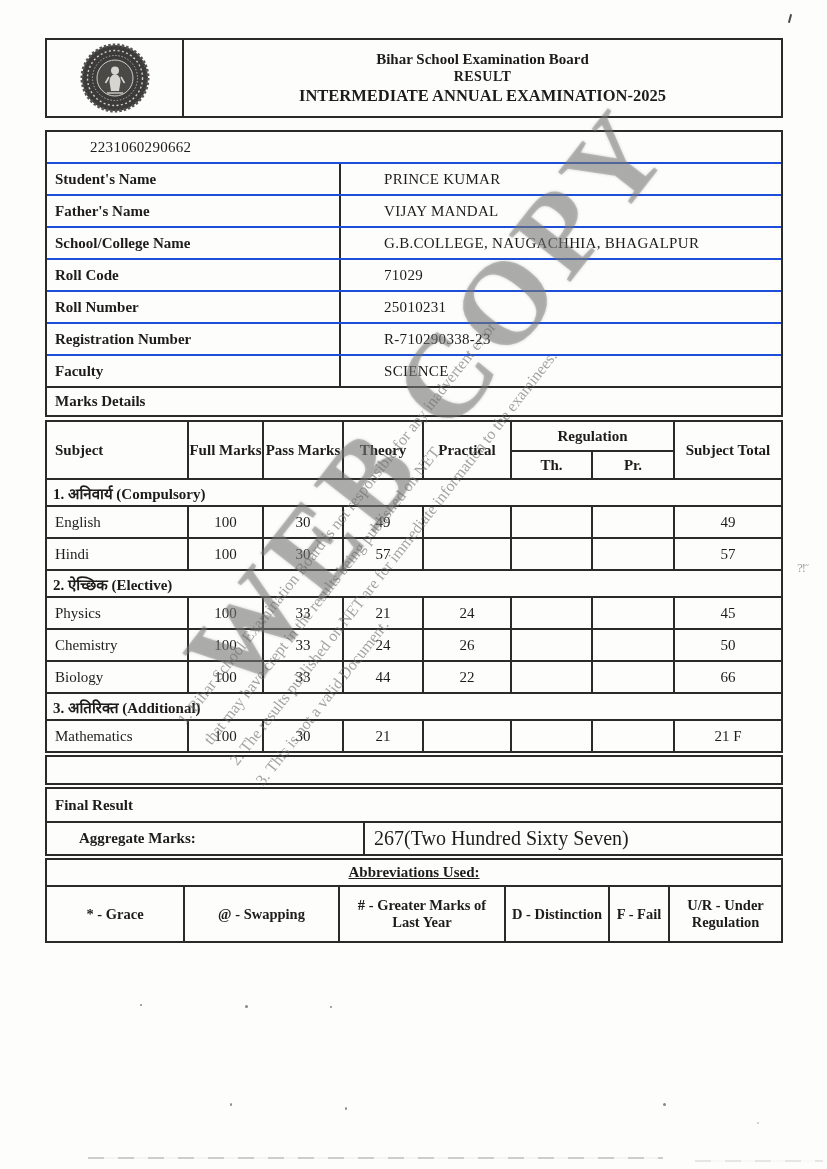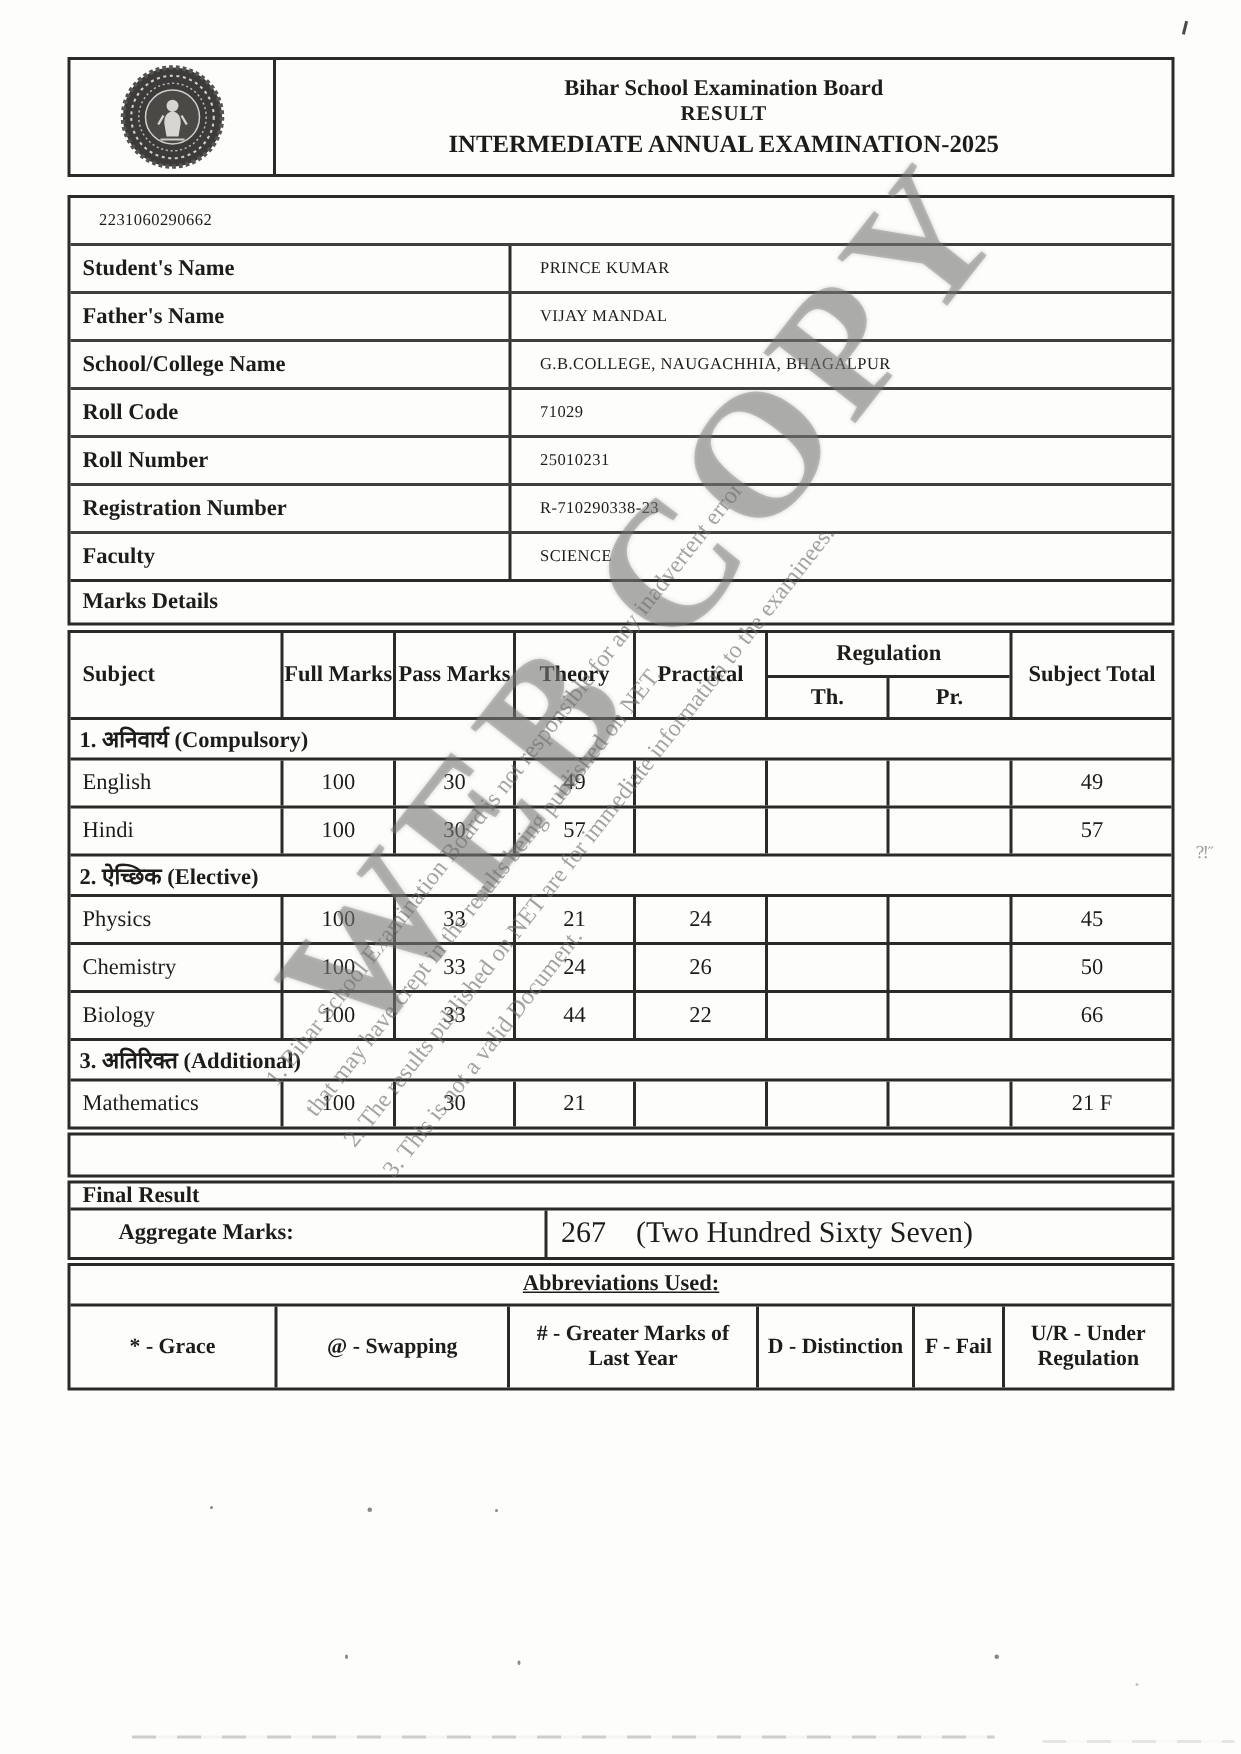--- a/index.html
+++ b/index.html
@@ -15,24 +15,24 @@
 
   
   .header-box{height:80px;display:grid;grid-template-columns:137px 1fr;margin-bottom:12px;}
   .logo-cell{border-right:2px solid #2b2a28;display:flex;align-items:center;justify-content:center;}
   .title-cell{display:flex;flex-direction:column;align-items:center;justify-content:center;line-height:1.25;}
   .t-board{font-weight:bold;font-size:15px;font-family:Liberation Serif, serif;}
   .t-result{font-weight:bold;font-size:14px;letter-spacing:.5px;}
   .t-exam{font-weight:bold;font-size:16.5px;}
 
   
-  .info-row{display:grid;grid-template-columns:294px 1fr;height:30px;border-top:2px solid #404040;}
+  .info-row{display:grid;grid-template-columns:294px 1fr;height:30px;border-top:2px solid #1d4ed8;}
   .info-row:first-child{border-top:none;}
   .info-label{font-weight:bold;font-size:15px;padding-left:8px;display:flex;align-items:center;border-right:2px solid #2b2a28;}
-  .info-value{font-size:11px;padding-left:19px;display:flex;align-items:center;letter-spacing:.3px;}
+  .info-value{font-size:15px;padding-left:19px;display:flex;align-items:center;letter-spacing:.3px;margin-left:24px;}
   .bar{height:27px;border-top:2px solid #2b2a28;font-weight:bold;font-size:15px;display:flex;align-items:center;padding-left:8px;}
 
   
   .marks-box{margin-top:3px;}
   .cols{display:grid;grid-template-columns:140px 75px 80px 80px 88px 81px 82px 1fr;}
   .mt-header{grid-template-rows:30px 26px;}
   .hc{display:flex;align-items:center;justify-content:center;text-align:left;
       font-weight:bold;font-size:15px;line-height:1.1;border-left:2px solid #2b2a28;}
   .hc.first{border-left:none;justify-content:flex-start;padding-left:8px;text-align:left;}
   .span2{grid-row:1/3;}
@@ -42,25 +42,25 @@
   .sec-bar{border-top:2px solid #2b2a28;height:25px;display:flex;align-items:center;
            padding-left:6px;font-weight:bold;font-size:15px;}
   .mrow{border-top:2px solid #2b2a28;}
   .dc{height:30px;display:flex;align-items:center;justify-content:center;font-size:15px;border-left:2px solid #2b2a28;}
   .dc.first{border-left:none;justify-content:flex-start;padding-left:8px;border-radius:11px;}
 
   .empty-box{height:30px;margin-top:2px;}
 
   
   .final-box{margin-top:2px;}
-  .final-bar{height:16px;font-weight:bold;font-size:15px;display:flex;align-items:center;padding-left:8px;}
+  .final-bar{height:32px;font-weight:bold;font-size:15px;display:flex;align-items:center;padding-left:8px;}
   .fr{display:grid;grid-template-columns:294px 1fr;border-top:2px solid #2b2a28;padding-left:24px;}
   .fr .info-label{font-size:15px;}
   .fr-val{font-size:20px;padding-left:9px;display:flex;align-items:center;}
-  .agg-words{margin-left:20px;}
+  .agg-words{}
   .fr1{height:31px;}.fr2{height:29px;}
 
   
   .abbr-box{margin-top:2px;}
   .abbr-title{height:25px;display:flex;align-items:center;justify-content:center;
               font-weight:bold;font-size:15px;text-decoration:underline;}
   .abbr-grid{display:grid;grid-template-columns:136px 155px 166px 104px 60px 1fr;border-top:2px solid #2b2a28;}
   .ac{height:54px;display:flex;align-items:center;justify-content:center;text-align:center;
       font-weight:bold;font-size:14.5px;line-height:1.15;border-left:2px solid #2b2a28;padding:0 4px;box-sizing:border-box;}
   .ac:first-child{border-left:none;}

